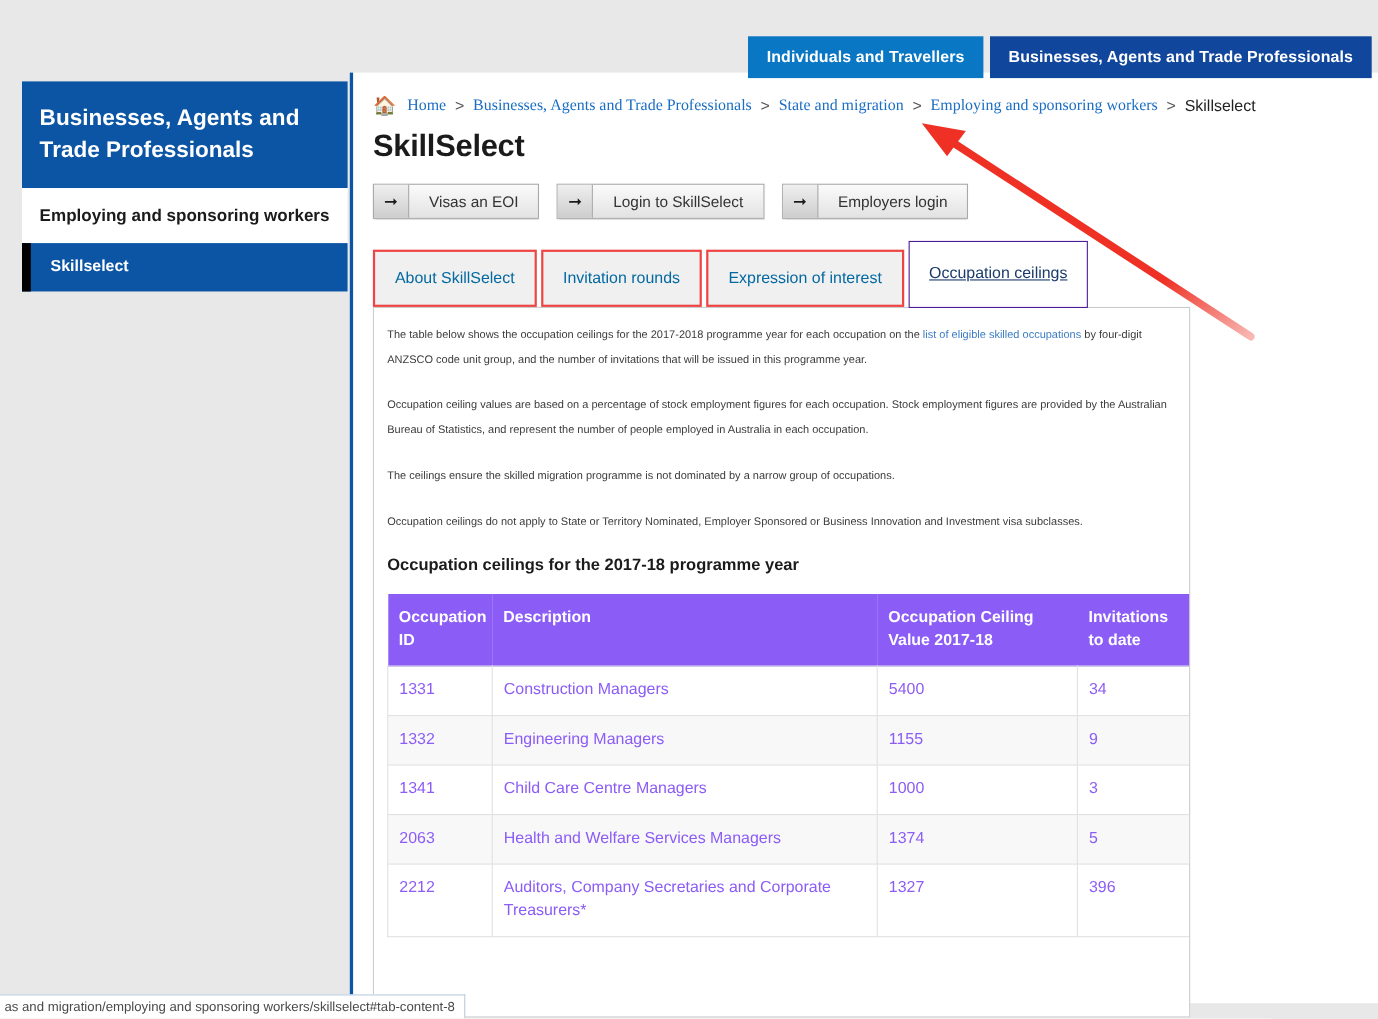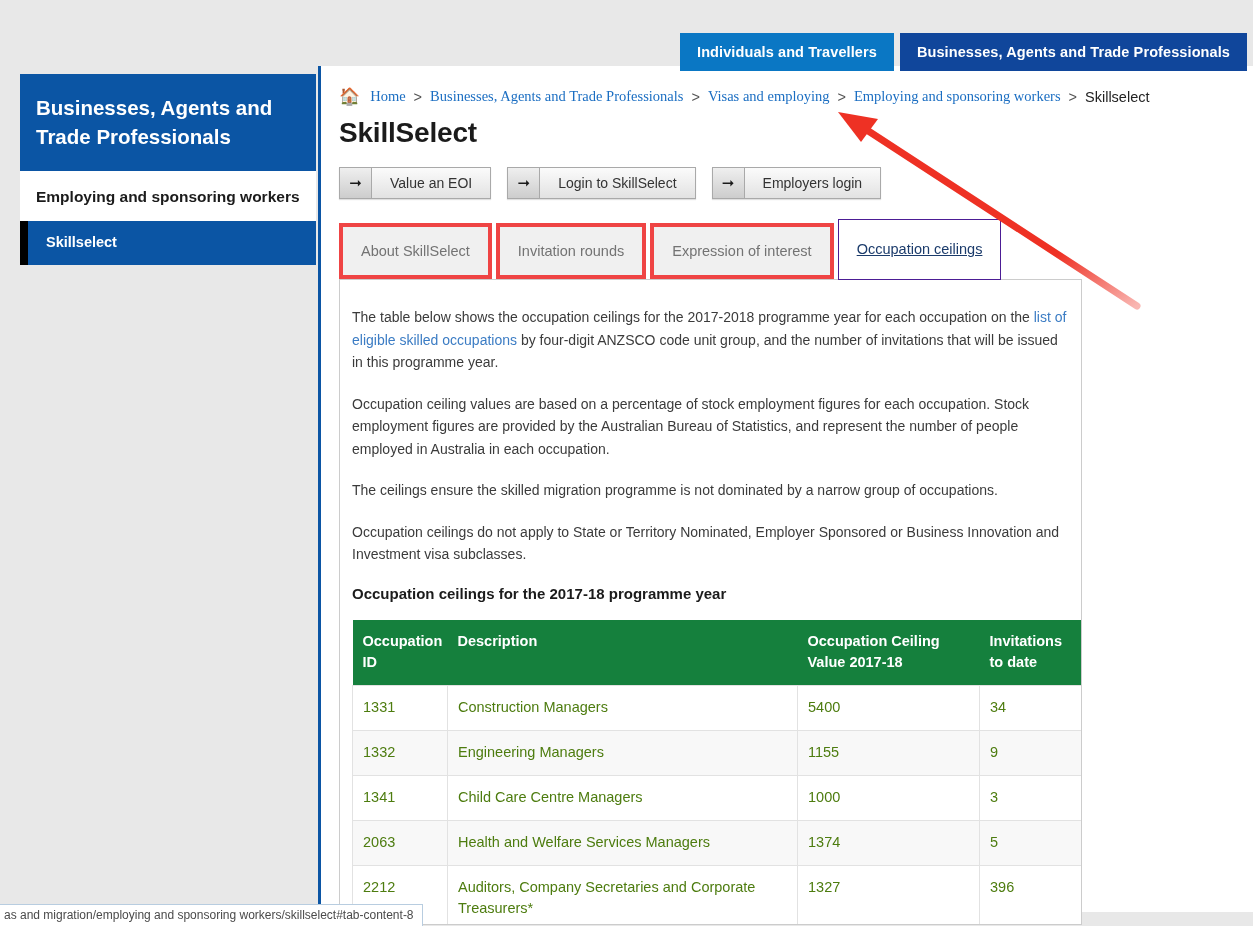--- a/index.html
+++ b/index.html
@@ -163,23 +163,23 @@
 
   
   #tabs {
     display: flex;
     align-items: flex-end;
     padding: 20px 0 0 18px;
     position: relative;
     z-index: 2;
   }
   .tab {
-    border: 4px solid #ef4444;
+    border: 2px solid #ef4444;
     background: #f0f0f0;
-    color: #737373;
+    color: #0369a1;
     font-size: 14.5px;
     padding: 16px 18px;
     margin-right: 4px;
     cursor: pointer;
     white-space: nowrap;
   }
   .tab.active {
     background: #ffffff;
     border: 1px solid #4c1d95;
     color: #1b3b6b;
@@ -197,22 +197,22 @@
     border: 1px solid #cccccc;
     border-top: 1px solid #cccccc;
     background: #ffffff;
     box-sizing: border-box;
     padding: 14px 14px 0 12px;
     height: 646px;
     overflow: hidden;
     position: relative;
   }
   #tab-panel p {
-    margin: 12px 0 19px 0;
-    font-size: 14px;
+    margin: 0 0 19px 0;
+    font-size: 10px;
     line-height: 22.5px;
     color: #3b3b3b;
   }
   .inline-link {
     color: #3b7cc4;
     cursor: pointer;
   }
   .table-caption {
     font-weight: bold;
     font-size: 15px;
@@ -221,32 +221,32 @@
   }
 
   
   table.ceilings {
     border-collapse: collapse;
     width: 730px;
     table-layout: fixed;
     font-size: 14.5px;
   }
   table.ceilings thead th {
-    background: #15803d;
+    background: #8b5cf6;
     color: #ffffff;
     font-weight: bold;
     text-align: left;
     padding: 11px 10px 12px 10px;
     vertical-align: top;
     line-height: 21px;
   }
   table.ceilings tbody td {
     border: 1px solid #e2e2e2;
     padding: 11px 10px 12px 10px;
-    color: #4d7c0f;
+    color: #8b5cf6;
     vertical-align: top;
     line-height: 21px;
   }
   table.ceilings tbody tr:nth-child(even) td {
     background: #f8f8f8;
   }
   .col-id   { width: 95px; }
   .col-desc { width: 350px; }
   .col-ceil { width: 182px; }
   .col-inv  { width: 103px; }
@@ -296,33 +296,33 @@
 </div>
 
 <div id="content">
 
   <div id="breadcrumb">
     <span class="home-icon">🏠</span>
     <span class="bc-link">Home</span>
     <span class="bc-sep">&gt;</span>
     <span class="bc-link">Businesses, Agents and Trade Professionals</span>
     <span class="bc-sep">&gt;</span>
-    <span class="bc-link">Visas and employing</span>
+    <span class="bc-link">State and migration</span>
     <span class="bc-sep">&gt;</span>
     <span class="bc-link">Employing and sponsoring workers</span>
     <span class="bc-sep">&gt;</span>
     <span class="bc-current">Skillselect</span>
   </div>
 
   <div id="page-title">SkillSelect</div>
 
   <div id="action-buttons">
     <div class="act-btn">
       <span class="arrow-box">➞</span>
-      <span class="act-label">Value an EOI</span>
+      <span class="act-label">Visas an EOI</span>
     </div>
     <div class="act-btn">
       <span class="arrow-box">➞</span>
       <span class="act-label">Login to SkillSelect</span>
     </div>
     <div class="act-btn">
       <span class="arrow-box">➞</span>
       <span class="act-label">Employers login</span>
     </div>
   </div>

